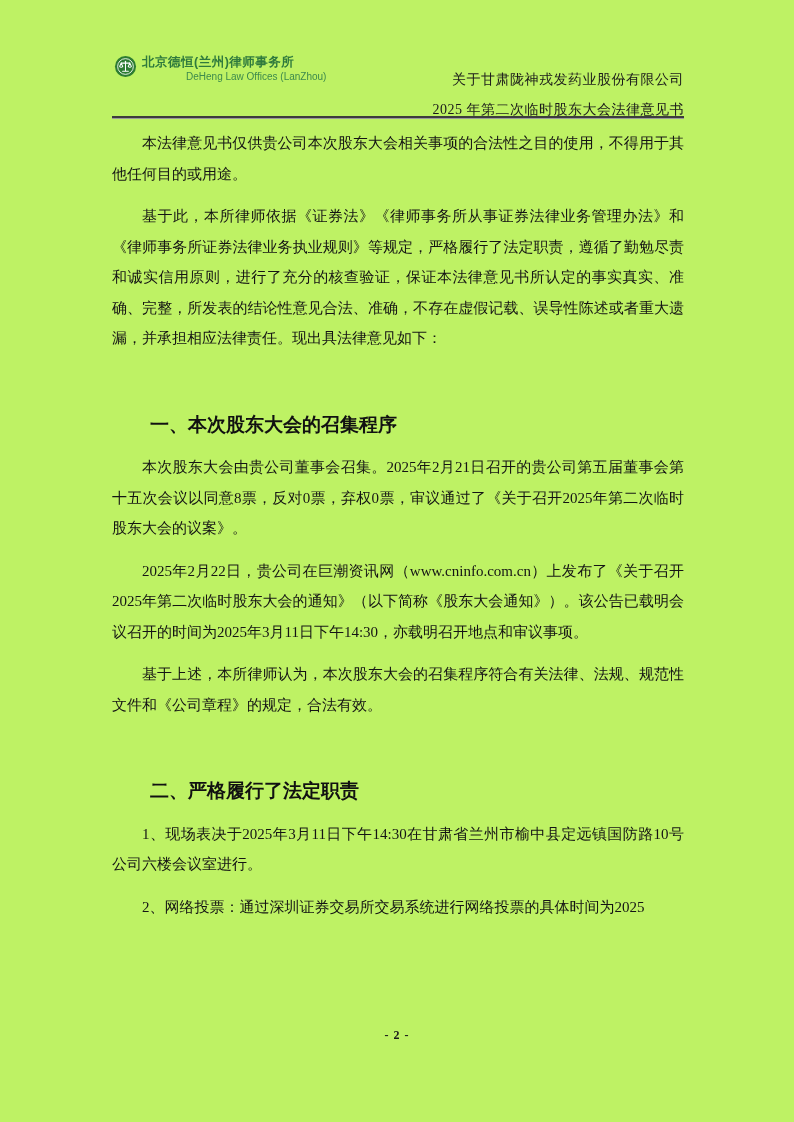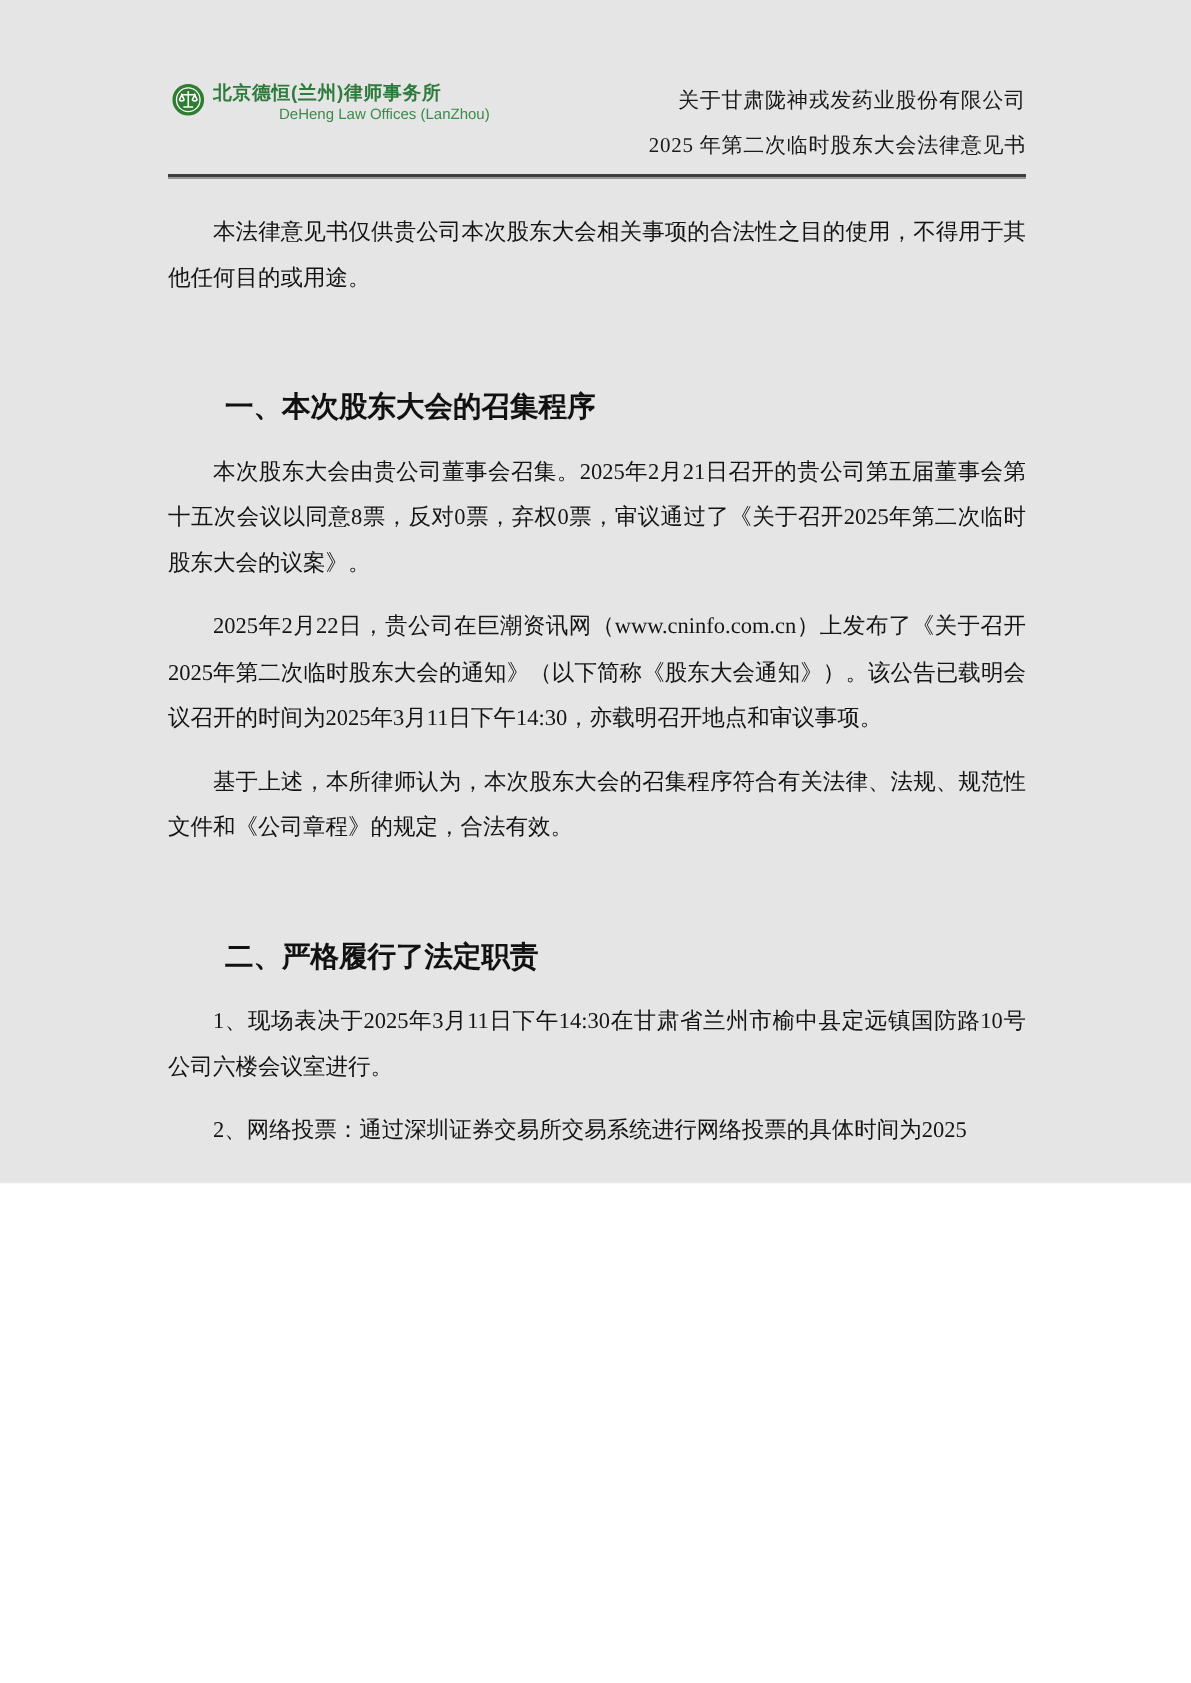--- a/index.html
+++ b/index.html
@@ -1,22 +1,22 @@
 <!DOCTYPE html>
 <html><head>
 <meta charset="utf-8">
 <style>
   html, body { margin: 0; padding: 0; background: #ffffff; }
 
   .page {
     position: relative;
     width: 794px;
-    height: 789px;
+    height: 1122px;
     margin: 0 auto;
-    background: #e5e5e5;
+    background: #bef264;
     font-family: "Liberation Serif", "DejaVu Serif", serif;
     color: #141414;
     overflow: hidden;
   }
 
   
   .doc-header {
     position: absolute;
     left: 112px;
     width: 572px;
@@ -44,21 +44,21 @@
   .brand-en {
     font-family: "Liberation Sans", "DejaVu Sans", sans-serif;
     font-size: 10px;
     color: #3c8a4c;
     line-height: 13px;
     padding-left: 44px;
   }
   .doc-ref {
     position: absolute;
     right: 0;
-    top: 8px;
+    top: 20px;
     text-align: right;
     font-size: 14px;
     color: #1a1a1a;
     letter-spacing: 0.5px;
   }
   .ref-line1 { line-height: 16px; }
   .ref-line2 { line-height: 16px; margin-top: 14px; }
 
   .header-rule {
     position: absolute;
@@ -77,21 +77,21 @@
     width: 572px;
     top: 124px;
     font-size: 15px;
     line-height: 30.5px;
     text-align: justify;
   }
   .doc-body p {
     margin: 12px 0 0 0;
     text-indent: 2em;
   }
-  .doc-body p:first-child { margin-top: 16px; }
+  .doc-body p:first-child { margin-top: 4px; }
   .doc-body h2.sec {
     margin: 56px 0 0 0;
     font-size: 19px;
     line-height: 30.5px;
     font-weight: bold;
     font-family: "Liberation Sans", "DejaVu Sans", sans-serif;
     text-indent: 2em;
     color: #111111;
   }
 
@@ -136,20 +136,21 @@
     <div class="doc-ref">
       <div class="ref-line1">关于甘肃陇神戎发药业股份有限公司</div>
       <div class="ref-line2">2025 年第二次临时股东大会法律意见书</div>
     </div>
   </header>
 
   <div class="header-rule"></div>
 
   <main class="doc-body">
     <p>本法律意见书仅供贵公司本次股东大会相关事项的合法性之目的使用，不得用于其他任何目的或用途。</p>
+    <p>基于此，本所律师依据《证券法》《律师事务所从事证券法律业务管理办法》和《律师事务所证券法律业务执业规则》等规定，严格履行了法定职责，遵循了勤勉尽责和诚实信用原则，进行了充分的核查验证，保证本法律意见书所认定的事实真实、准确、完整，所发表的结论性意见合法、准确，不存在虚假记载、误导性陈述或者重大遗漏，并承担相应法律责任。现出具法律意见如下：</p>
     <h2 class="sec">一、本次股东大会的召集程序</h2>
     <p>本次股东大会由贵公司董事会召集。2025年2月21日召开的贵公司第五届董事会第十五次会议以同意8票，反对0票，弃权0票，审议通过了《关于召开2025年第二次临时股东大会的议案》。</p>
     <p>2025年2月22日，贵公司在巨潮资讯网（www.cninfo.com.cn）上发布了《关于召开2025年第二次临时股东大会的通知》（以下简称《股东大会通知》）。该公告已载明会议召开的时间为2025年3月11日下午14:30，亦载明召开地点和审议事项。</p>
     <p>基于上述，本所律师认为，本次股东大会的召集程序符合有关法律、法规、规范性文件和《公司章程》的规定，合法有效。</p>
     <h2 class="sec">二、严格履行了法定职责</h2>
     <p>1、现场表决于2025年3月11日下午14:30在甘肃省兰州市榆中县定远镇国防路10号公司六楼会议室进行。</p>
     <p>2、网络投票：通过深圳证券交易所交易系统进行网络投票的具体时间为2025</p>
   </main>
 
   <footer class="doc-footer">

